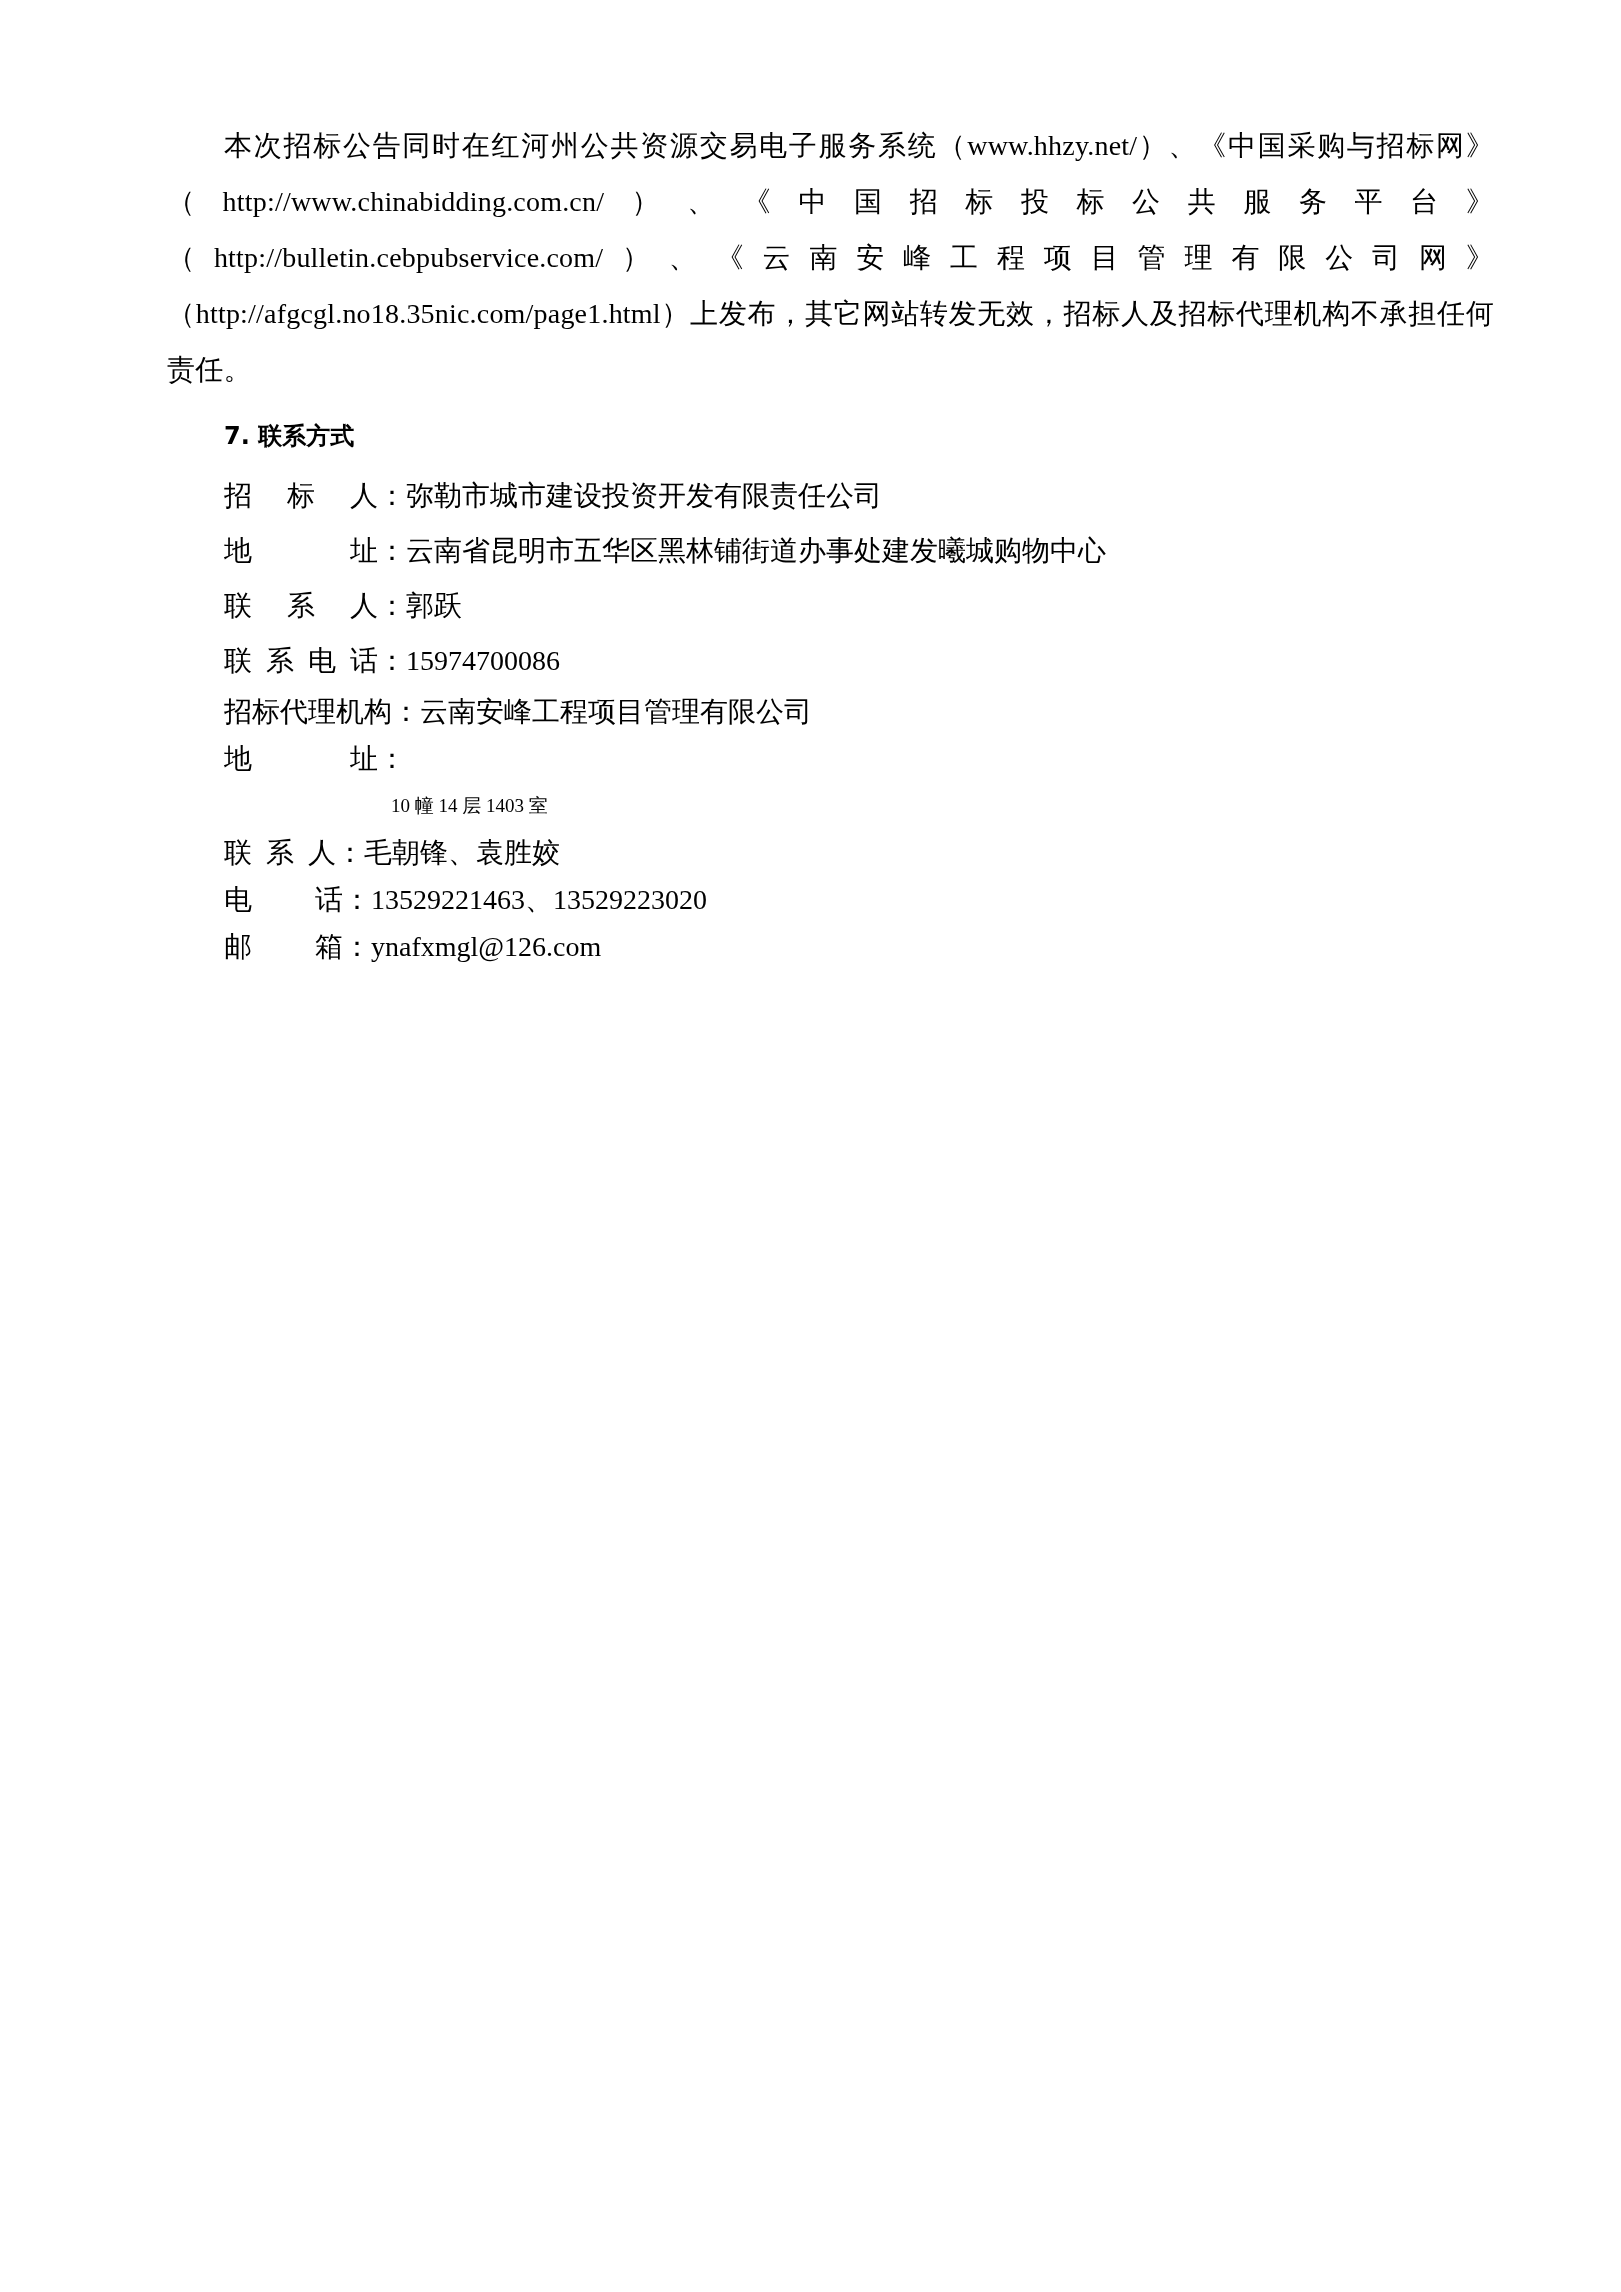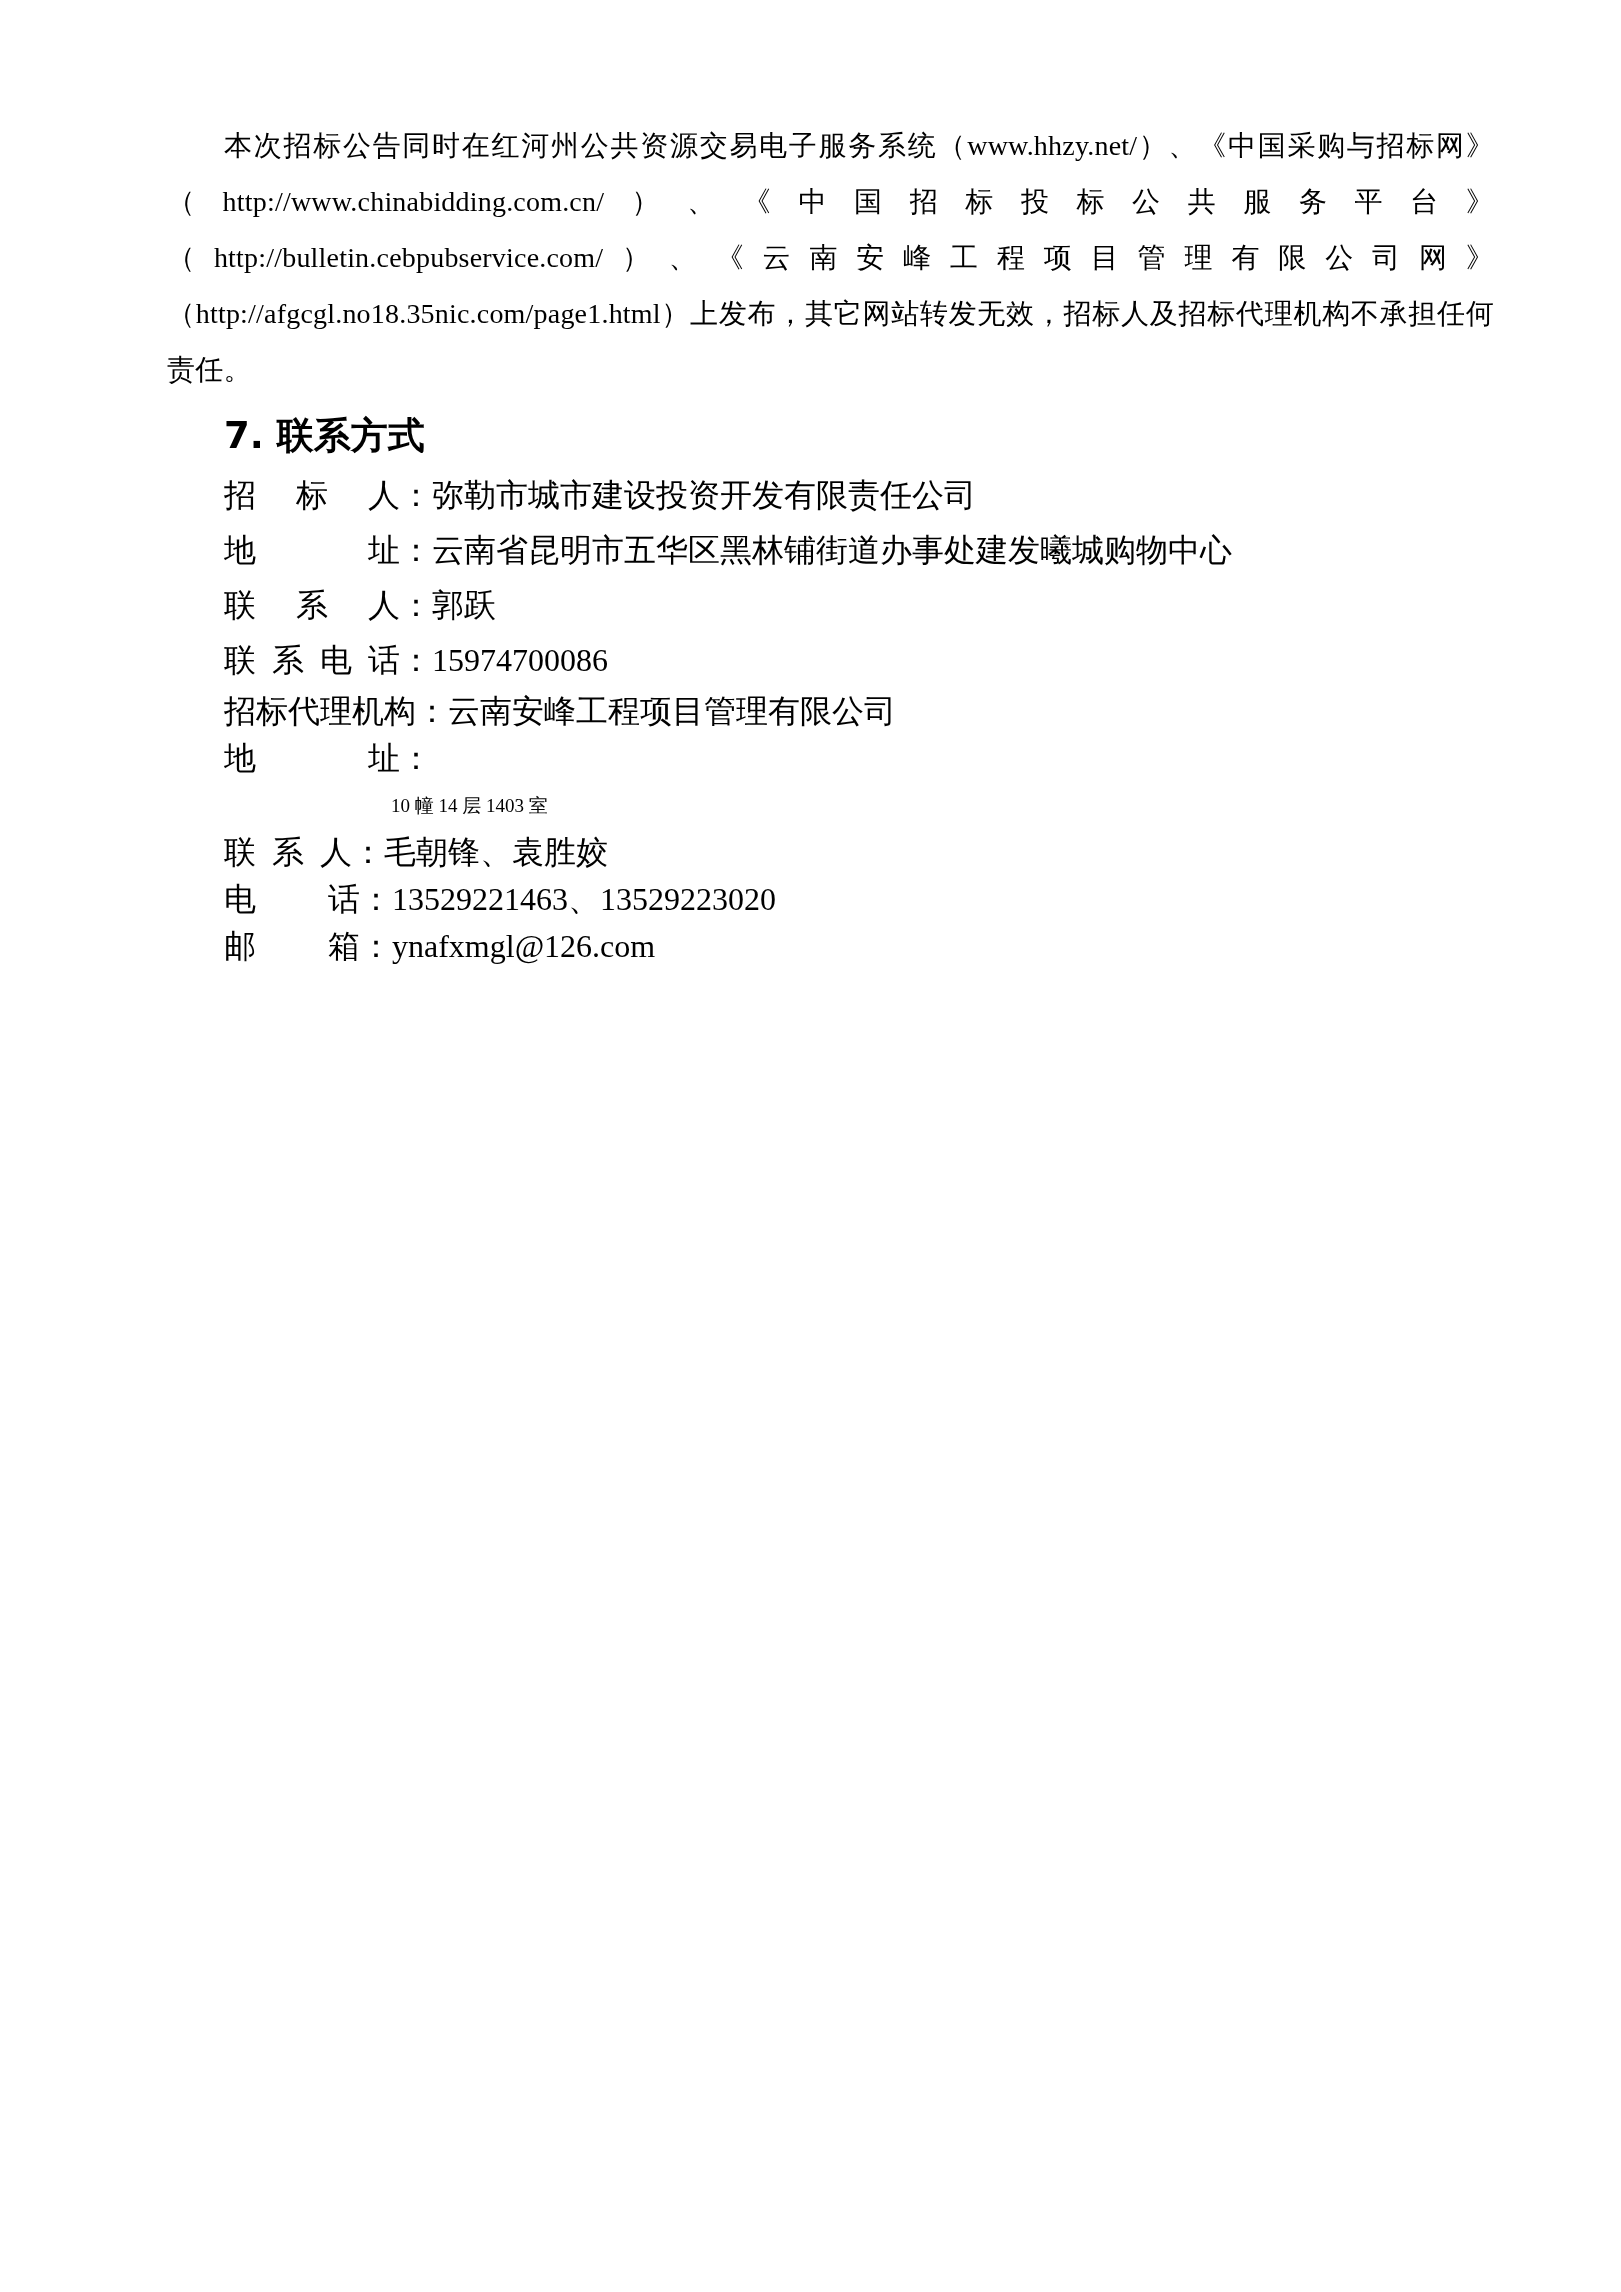--- a/index.html
+++ b/index.html
@@ -23,32 +23,32 @@
     line-height: 56px;
     text-align: justify;
     text-justify: inter-ideograph;
     text-indent: 57px;
     margin: 0 0 5.9px 0;
     letter-spacing: 0.2px;
   }
   .section-title {
     font-family: "DejaVu Sans", "Liberation Sans", sans-serif;
     font-weight: bold;
-    font-size: 37px;
+    font-size: 24px;
     line-height: 56px;
     margin: 9.8px 0 3.9px 0;
     padding-left: 57px;
   }
   .contact-block {
     padding-left: 57px;
   }
   .crow {
     display: flex;
     align-items: flex-start;
-    font-size: 32px;
+    font-size: 28px;
     line-height: 55px;
   }
   .crow.tight {
     line-height: 47px;
   }
   .clabel {
     white-space: pre;
     flex: none;
   }
   .cvalue {

